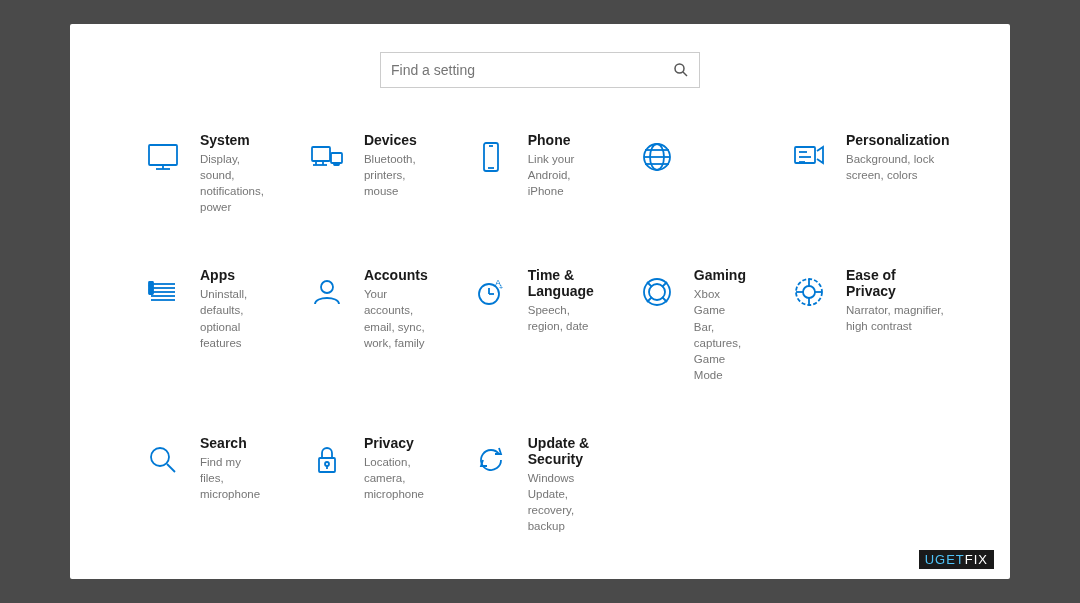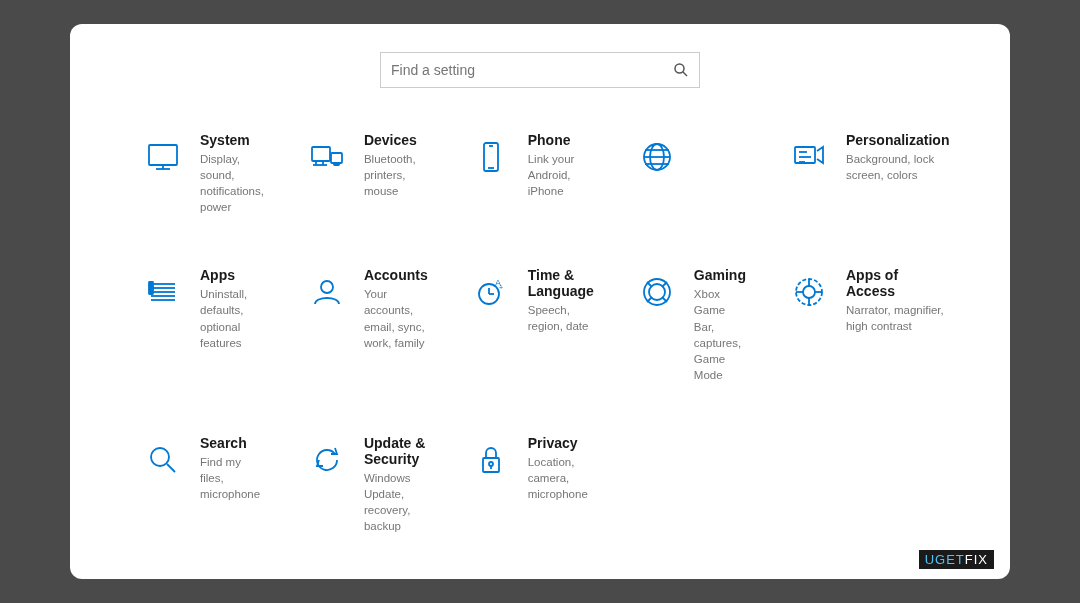--- a/index.html
+++ b/index.html
@@ -10,21 +10,21 @@
       display: flex;
       align-items: center;
       justify-content: center;
       font-family: 'Segoe UI', Arial, sans-serif;
       overflow: hidden;
     }
     .window {
       width: 940px;
       height: 555px;
       background: #ffffff;
-      border-radius: 12px;
+      border-radius: 2px;
       display: flex;
       flex-direction: column;
       align-items: center;
       padding: 28px 60px 20px 60px;
       position: relative;
     }
     .search-bar {
       width: 320px;
       height: 36px;
       border: 1px solid #ccc;
@@ -249,61 +249,61 @@
           <svg viewBox="0 0 36 36" fill="none" stroke="#0078d4" stroke-width="1.8">
     <circle cx="18" cy="18" r="13" stroke-dasharray="4 2"></circle>
     <circle cx="18" cy="18" r="6"></circle>
     <line x1="18" y1="5" x2="18" y2="12"></line>
     <line x1="18" y1="24" x2="18" y2="31"></line>
     <line x1="5" y1="18" x2="12" y2="18"></line>
     <line x1="24" y1="18" x2="31" y2="18"></line>
   </svg>
         </div>
         <div class="setting-text">
-          <div class="setting-title">Apps of Access</div>
+          <div class="setting-title">Ease of Privacy</div>
           <div class="setting-desc">Narrator, magnifier, high contrast</div>
         </div>
       </div>
       <div class="setting-item">
         <div class="setting-icon">
           <svg viewBox="0 0 36 36" fill="none" stroke="#0078d4" stroke-width="1.8">
     <circle cx="15" cy="15" r="9"></circle>
     <line x1="22" y1="22" x2="30" y2="30"></line>
   </svg>
         </div>
         <div class="setting-text">
           <div class="setting-title">Search</div>
           <div class="setting-desc">Find my files, microphone</div>
-        </div>
-      </div>
-      <div class="setting-item">
-        <div class="setting-icon">
-          <svg viewBox="0 0 36 36" fill="none" stroke="#0078d4" stroke-width="1.8">
-    <path d="M28 18 a10 10 0 1 1-2-6"></path>
-    <polyline points="26,6 28,12 22,12"></polyline>
-    <polyline points="10,18 8,24 14,24"></polyline>
-  </svg>
-        </div>
-        <div class="setting-text">
-          <div class="setting-title">Update &amp; Security</div>
-          <div class="setting-desc">Windows Update, recovery, backup</div>
         </div>
       </div>
       <div class="setting-item">
         <div class="setting-icon">
           <svg viewBox="0 0 36 36" fill="none" stroke="#0078d4" stroke-width="1.8">
     <rect x="10" y="16" width="16" height="14" rx="1"></rect>
     <path d="M13 16 v-5 a5 5 0 0 1 10 0 v5"></path>
     <circle cx="18" cy="22" r="2"></circle>
     <line x1="18" y1="24" x2="18" y2="27"></line>
   </svg>
         </div>
         <div class="setting-text">
           <div class="setting-title">Privacy</div>
           <div class="setting-desc">Location, camera, microphone</div>
+        </div>
+      </div>
+      <div class="setting-item">
+        <div class="setting-icon">
+          <svg viewBox="0 0 36 36" fill="none" stroke="#0078d4" stroke-width="1.8">
+    <path d="M28 18 a10 10 0 1 1-2-6"></path>
+    <polyline points="26,6 28,12 22,12"></polyline>
+    <polyline points="10,18 8,24 14,24"></polyline>
+  </svg>
+        </div>
+        <div class="setting-text">
+          <div class="setting-title">Update &amp; Security</div>
+          <div class="setting-desc">Windows Update, recovery, backup</div>
         </div>
       </div>
     </div>
 
   <div class="watermark">
     <span>UGET</span>FIX
   </div>
 </div>
 
 </body></html>

